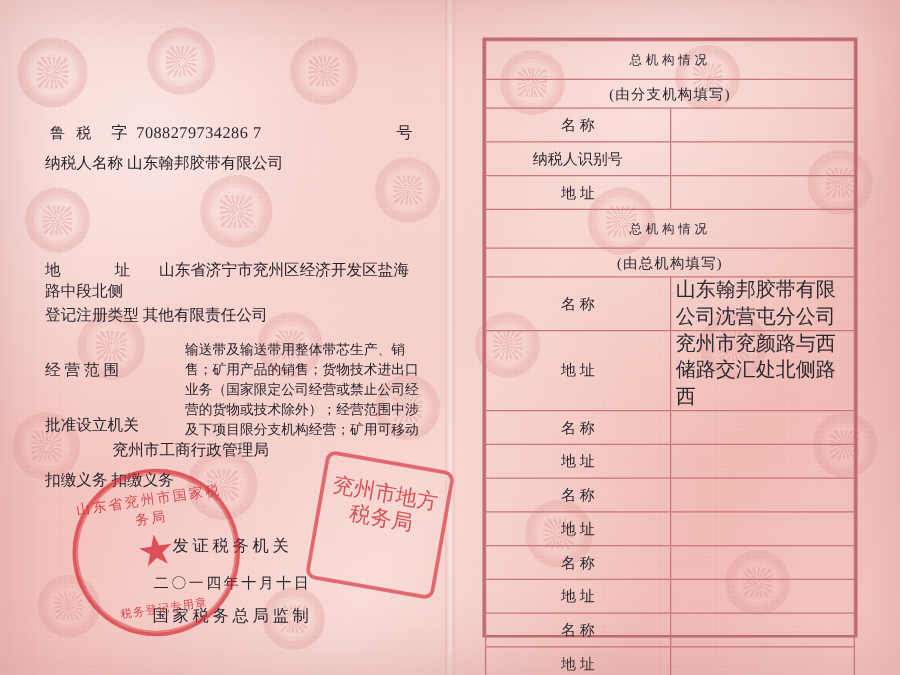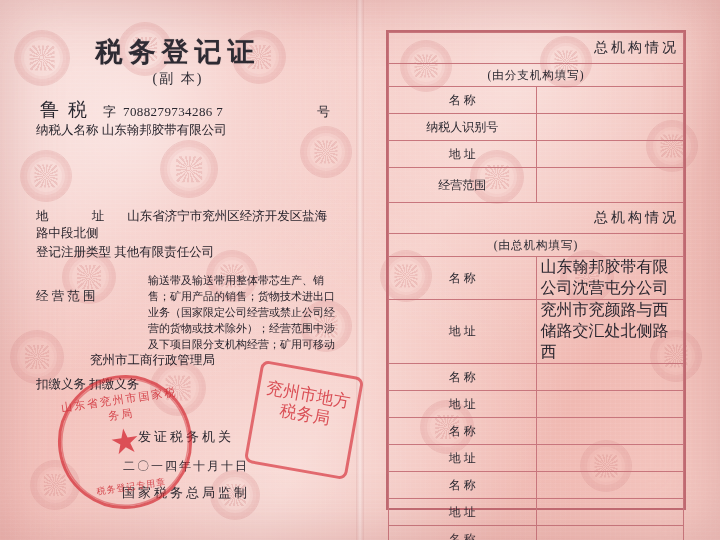--- a/index.html
+++ b/index.html
@@ -109,21 +109,21 @@
     top: 97px;
     width: 290px;
     display: flex;
     align-items: baseline;
     font-size: 13px;
     color: #2a2830;
   }
   .numline .lead {
     letter-spacing: 9px;
     margin-right: 4px;
-    font-size: 19px;
+    font-size: 12px;
   }
   .numline .zi { margin: 0 3px; }
   .numline .num {
     font-family: "Liberation Serif", serif;
     letter-spacing: 0.4px;
     margin: 0 4px;
   }
   .numline .hao { margin-left: auto; }
 
   .row {
@@ -229,23 +229,23 @@
   }
   .tbl td {
     border: 1px solid #c8767d;
     font-size: 12px;
     color: #2a2830;
     padding: 0 4px;
     height: 26px;
     vertical-align: middle;
   }
   .tbl td.head {
-    text-align: right;
+    text-align: center;
     border: 1px solid #c8767d;
-    font-size: 14px;
+    font-size: 10px;
     letter-spacing: 3px;
     height: 30px;
     font-family: Liberation Mono, monospace;
   }
   .tbl td.subhead {
     text-align: center;
     font-size: 11.5px;
     letter-spacing: 1px;
     height: 22px;
   }
@@ -288,22 +288,20 @@
     <div class="wm" style="left:650px; top:330px; width:50px; height:50px;"></div>
     <div class="wm" style="left:420px; top:400px; width:52px; height:52px;"></div>
     <div class="wm" style="left:580px; top:440px; width:50px; height:50px;"></div>
   </div>
 
   <div class="texture"></div>
   <div class="fold"></div>
 
   <div class="left">
 
-    <div class="title">税务登记证</div>
-    <div class="subtitle">(副 本)</div>
 
     <div class="numline">
       <span class="lead">鲁税</span>
       <span class="zi">字</span>
       <span class="num">7088279734286 7</span>
       <span class="hao">号</span>
     </div>
 
     <div class="row" style="top:122px;">
       <span class="lbl">纳税人名称</span>
@@ -319,20 +317,23 @@
     <div class="row" style="top:244px;">
       <span class="lbl">登记注册类型</span>
       <span class="val handwrite">其他有限责任公司</span>
     </div>
 
     <div class="row" style="top:272px; line-height:16px;">
       <span class="lbl" style="float:left; width:76px; padding-top:16px;">经 营 范 围</span>
       <span class="val handwrite" style="display:block; margin-left:112px; font-size:11px;">输送带及输送带用整体带芯生产、销售；矿用产品的销售；货物技术进出口业务（国家限定公司经营或禁止公司经营的货物或技术除外）；经营范围中涉及下项目限分支机构经营；矿用可移动</span>
     </div>
 
+    <div class="row" style="top:332px;">
+      <span class="lbl">批准设立机关</span>
+    </div>
     <div class="row" style="top:352px; left:66px;margin-left:24px;">
       <span class="val handwrite">兖州市工商行政管理局</span>
     </div>
 
     <div class="row" style="top:376px;">
       <span class="lbl">扣缴义务</span>
       <span class="val handwrite">扣缴义务</span>
     </div>
 
     <div class="footer-issuer" style="top:428px;">发证税务机关</div>
@@ -363,24 +364,20 @@
       </tr>
       <tr>
         <td class="lab">纳税人识别号</td>
         <td class="val"></td>
       </tr>
       <tr>
         <td class="lab">地      址</td>
         <td class="val"></td>
       </tr>
       <tr>
-        <td class="lab" style="height:34px;">经营范围</td>
-        <td class="val"></td>
-      </tr>
-      <tr>
         <td class="head" colspan="2">总机构情况</td>
       </tr>
       <tr>
         <td class="subhead" colspan="2">(由总机构填写)</td>
       </tr>
       <tr>
         <td class="lab">名      称</td>
         <td class="val">山东翰邦胶带有限公司沈营屯分公司</td>
       </tr>
       <tr>

